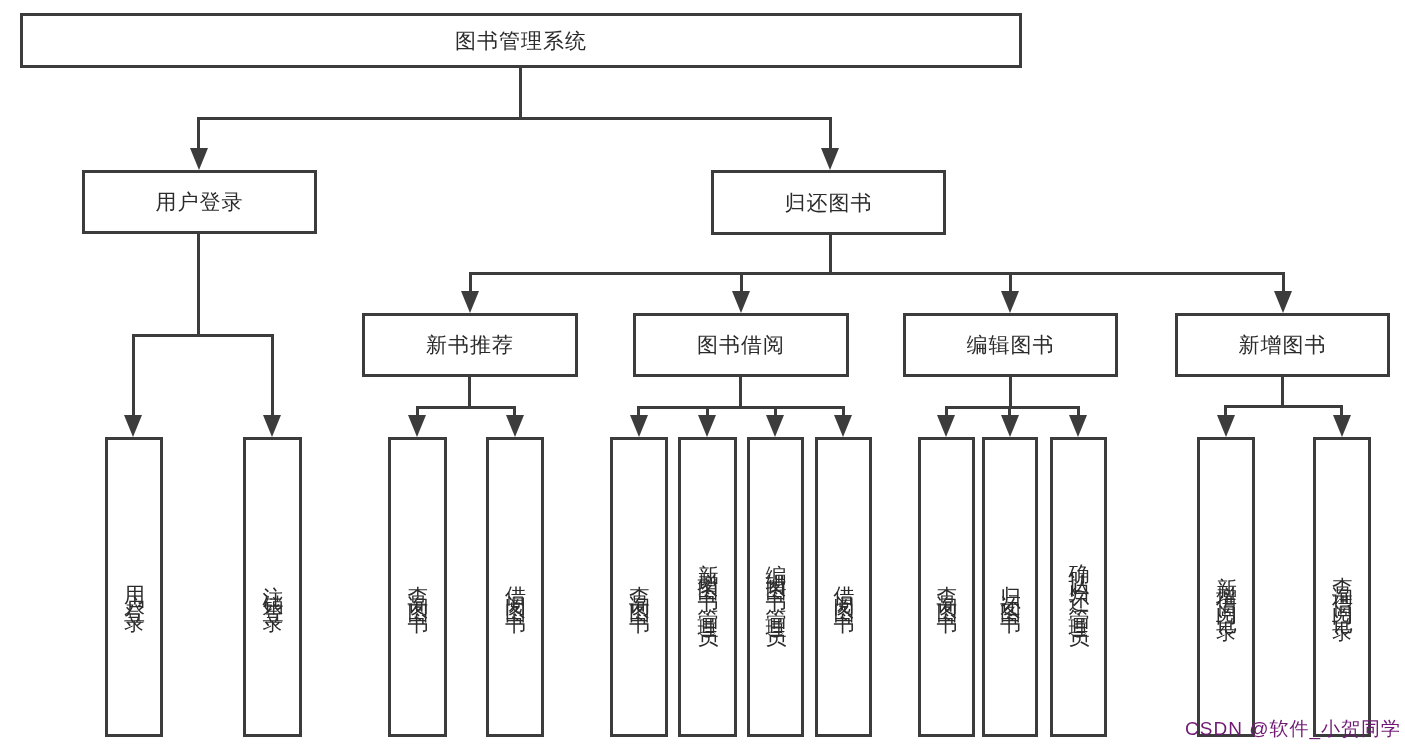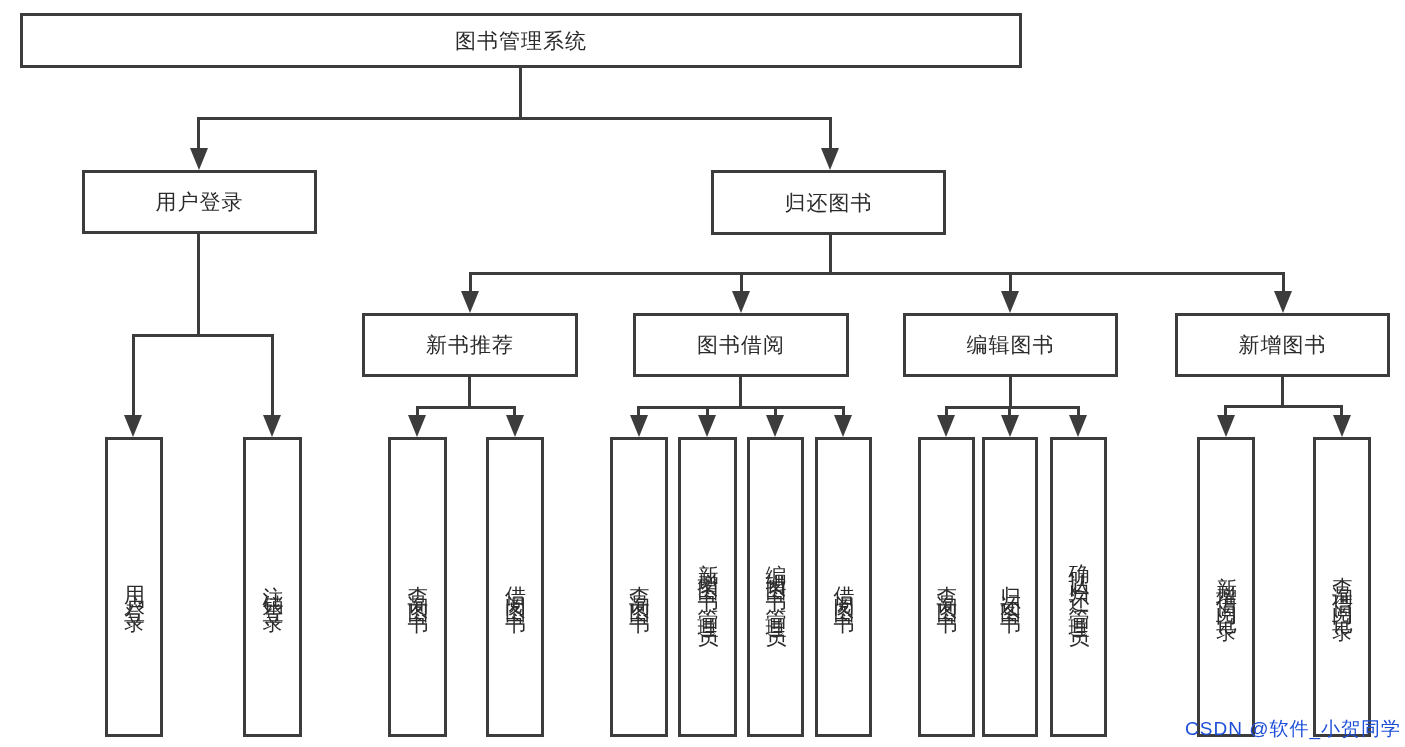--- a/index.html
+++ b/index.html
@@ -34,21 +34,21 @@
   .arrow{
     position:absolute;width:0;height:0;
     border-left:9px solid transparent;
     border-right:9px solid transparent;
     border-top:22px solid #3c3c3c;
   }
   .watermark{
     position:absolute;
     top:716px;right:4px;
     font-size:19px;
-    color:#1d4ed8;
+    color:#701a75;
     letter-spacing:1px;
     z-index:10;
   }
 </style>
 </head>
 <body>
 
 <div class="canvas">
 
   <div class="node" style="left:20px;top:13px;width:1002px;height:55px">图书管理系统</div>

